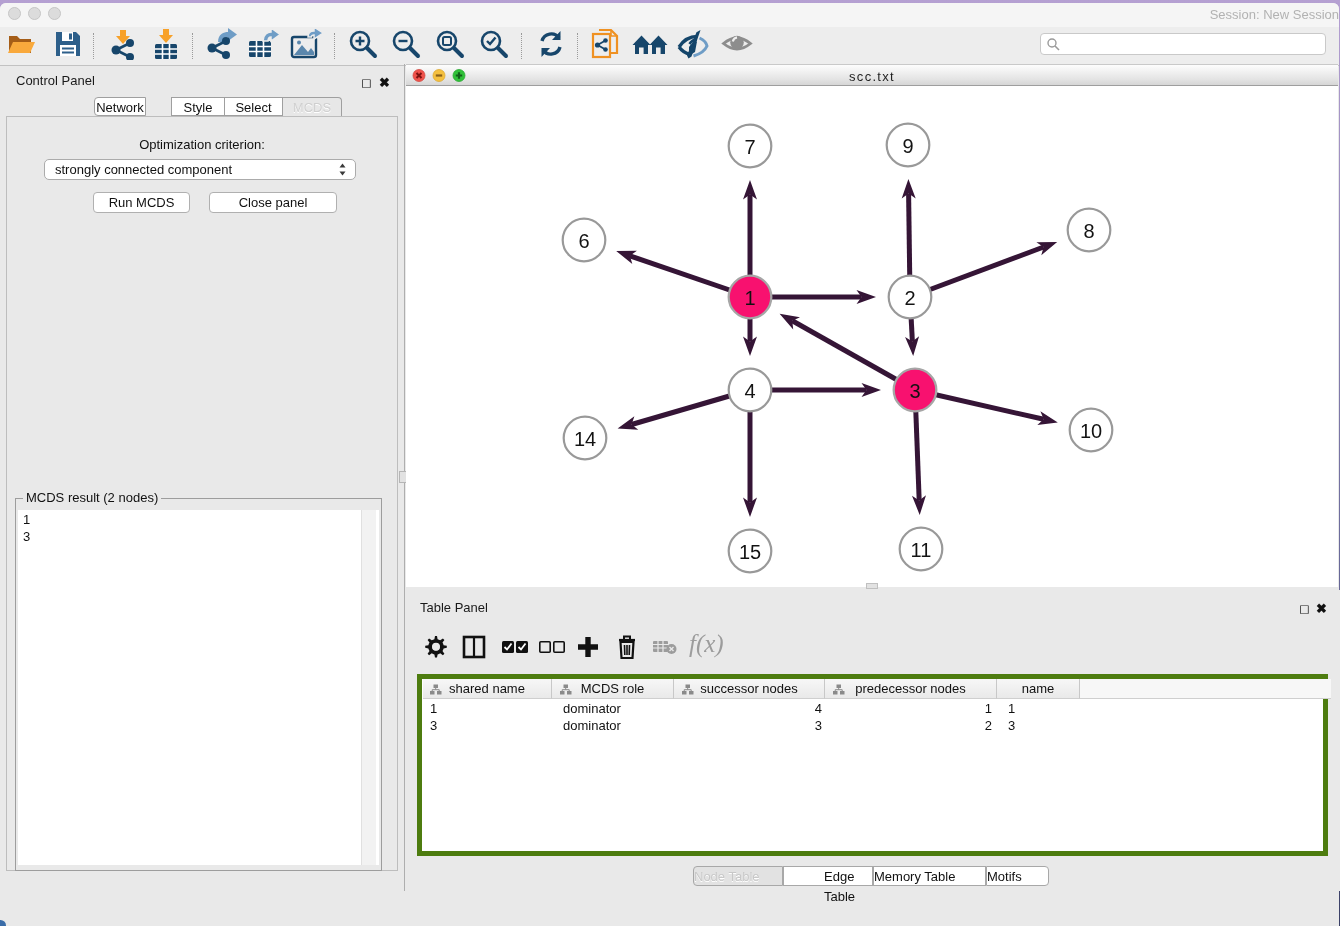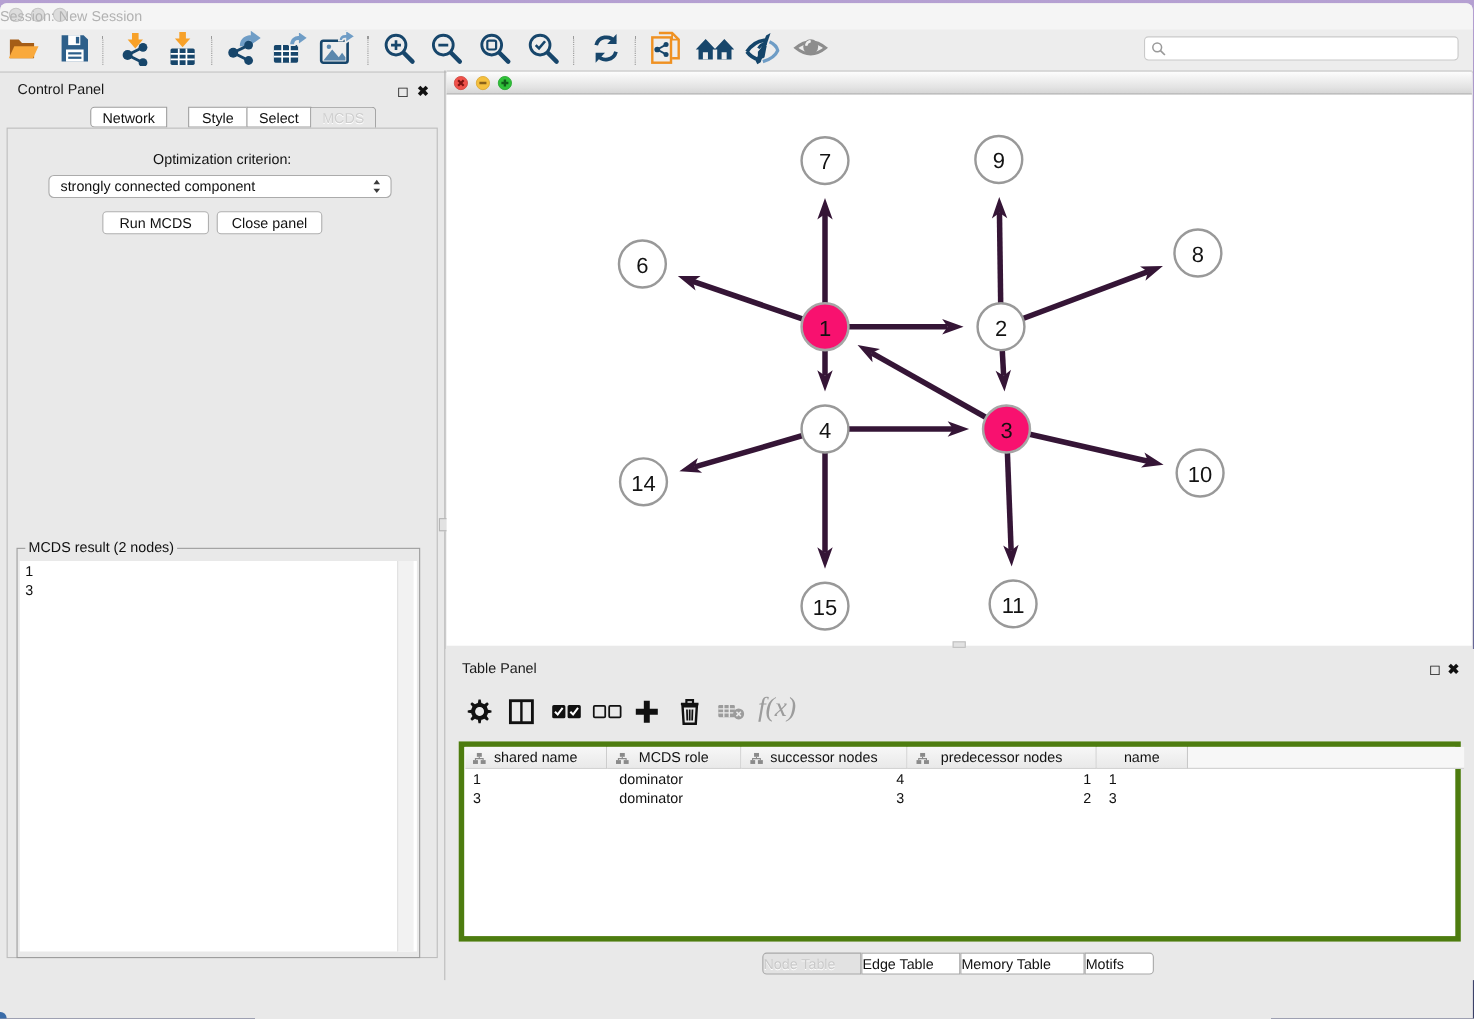--- a/index.html
+++ b/index.html
@@ -6,21 +6,21 @@
   body{width:1340px;height:926px;position:relative;overflow:hidden;
        font-family:"Liberation Sans",sans-serif;
        background:linear-gradient(#b5a0d2, #6a6a9a 60%, #3a3f66);}
   #appwin{position:absolute;left:0;top:3px;width:1339px;height:923px;
           background:#e9e9e9;border-radius:6px 6px 0 0;}
   
   #titlebar{position:absolute;left:0;top:0;width:1339px;height:24px;
             background:#f5f5f5;border-radius:6px 6px 0 0;}
   .tl{position:absolute;top:4px;width:13px;height:13px;border-radius:50%;
       background:#dcdcdc;border:1px solid #c6c6c6;box-sizing:border-box;}
-  #apptitle{position:absolute;top:4px;left:0;width:1339px;text-align:left;
+  #apptitle{position:absolute;top:4px;left:0;width:1339px;text-align:right;
             color:#b2b2b2;font-size:13px;}
   
   #toolbar{position:absolute;left:0;top:24px;width:1339px;height:38px;
            background:#ededed;border-bottom:1px solid #c2c2c2;}
   .tsep{position:absolute;top:6px;height:26px;width:0;
         border-left:1px dotted #9a9a9a;}
   .ticon{position:absolute;top:1px;}
   #searchbox{position:absolute;left:1040px;top:6px;width:284px;height:20px;
              background:#fff;border:1px solid #c9c9c9;border-radius:4px;}
   
@@ -227,35 +227,35 @@
         <circle cx="6" cy="6" r="4" fill="none" stroke="#9a9a9a" stroke-width="1.4"></circle>
         <path d="M9 9 L13 13" stroke="#9a9a9a" stroke-width="1.6"></path>
       </svg>
     </div>
   </div>
   <div id="cpanel">
     <div id="cphead">Control Panel</div>
     <div class="wbtn" style="left:361px;">◻</div>
     <div class="wbtn" style="left:379px;font-weight:bold;">✖</div>
     <div class="tabs">
-      <div class="tab" style="left:62px;width:70px;border-radius:4px 0 0 4px;">Network</div>
+      <div class="tab" style="left:74px;width:52px;border-radius:4px 0 0 4px;">Network</div>
       <div class="tab" style="left:151px;width:54px;">Style</div>
       <div class="tab" style="left:204px;width:59px;">Select</div>
       <div class="tab" id="mcdstab" style="left:262px;width:60px;background:#e7e7e7;color:#cfcfcf;text-shadow:0 1px 0 #fff;border-bottom:none;height:20px;border-radius:0 4px 0 0;">MCDS</div>
     </div>
     <div id="cpbody"></div>
     <div id="optlabel">Optimization criterion:</div>
     <div id="cpselect">strongly connected component
       <svg width="9" height="13" style="position:absolute;right:8px;top:3px;" viewBox="0 0 9 13">
         <path d="M4.5 0.5 L7.5 4.5 L1.5 4.5 Z" fill="#3a3a3a"></path>
           <path d="M4.5 12.5 L7.5 8.5 L1.5 8.5 Z" fill="#3a3a3a"></path>
       </svg>
     </div>
     <div class="cpbtn" style="left:93px;width:97px;">Run MCDS</div>
-    <div class="cpbtn" style="left:197px;width:96px;">Close panel</div>
+    <div class="cpbtn" style="left:209px;width:128px;">Close panel</div>
     <div id="fieldset">
       <div id="fslegend">MCDS result (2 nodes)</div>
       <div id="fswhite">
         <div style="position:absolute;left:5px;top:2px;font-size:13px;color:#111;">1</div>
         <div style="position:absolute;left:5px;top:19px;font-size:13px;color:#111;">3</div>
         <div id="fsscroll"></div>
       </div>
     </div>
   </div>
   <div id="vdiv"></div>
@@ -263,20 +263,21 @@
   <div id="netwin">
     <div id="nettitle">
       <svg style="position:absolute;left:6px;top:3px;" width="54" height="15" viewBox="0 0 54 15">
         <circle cx="7" cy="7.5" r="6" fill="#f0524b" stroke="#d14a42" stroke-width="0.8"></circle>
         <path d="M4.5 5 L9.5 10 M9.5 5 L4.5 10" stroke="#7c1210" stroke-width="2"></path>
         <circle cx="27" cy="7.5" r="6" fill="#f5c03e" stroke="#dca935" stroke-width="0.8"></circle>
         <path d="M23.8 7.5 L30.2 7.5" stroke="#89611a" stroke-width="2.2"></path>
         <circle cx="47" cy="7.5" r="6" fill="#30c139" stroke="#2aa833" stroke-width="0.8"></circle>
         <path d="M43.8 7.5 L50.2 7.5 M47 4.3 L47 10.7" stroke="#115f1a" stroke-width="2.2"></path>
       </svg>
+      <div id="netname">scc.txt</div>
     </div>
     <div id="netcontent">
       <svg width="932" height="501" viewBox="0 0 932 501" font-family="Liberation Sans, sans-serif" style="opacity:0.995;">
         <line x1="344.0" y1="211.0" x2="344.0" y2="108.5" stroke="#351536" stroke-width="5"></line>
         <polygon points="344.0,94.0 351.0,113.5 344.0,108.5 337.0,113.5" fill="#351536"></polygon>
         <line x1="344.0" y1="211.0" x2="223.9" y2="169.8" stroke="#351536" stroke-width="5"></line>
         <polygon points="210.2,165.0 230.9,164.8 223.9,169.8 226.3,178.0" fill="#351536"></polygon>
         <line x1="344.0" y1="211.0" x2="455.5" y2="211.0" stroke="#351536" stroke-width="5"></line>
         <polygon points="470.0,211.0 450.5,218.0 455.5,211.0 450.5,204.0" fill="#351536"></polygon>
         <line x1="344.0" y1="211.0" x2="344.0" y2="255.5" stroke="#351536" stroke-width="5"></line>
@@ -402,19 +403,19 @@
       <div class="trow" style="left:403px;top:21px;width:167px;text-align:right;">1</div>
       <div class="trow" style="left:586px;top:21px;">1</div>
       <div class="trow" style="left:8px;top:38px;">3</div>
       <div class="trow" style="left:141px;top:38px;">dominator</div>
       <div class="trow" style="left:252px;top:38px;width:148px;text-align:right;">3</div>
       <div class="trow" style="left:403px;top:38px;width:167px;text-align:right;">2</div>
       <div class="trow" style="left:586px;top:38px;">3</div>
     </div>
     <div class="btabs">
       <div class="btab" style="left:288px;width:90px;background:#e2e2e2;color:#c8c8c8;text-shadow:0 1px 0 #fff;border-radius:4px 0 0 4px;">Node Table</div>
-      <div class="btab" style="left:378px;width:90px;">Edge Table</div>
+      <div class="btab" style="left:378px;width:90px;padding-left:40px;">Edge Table</div>
       <div class="btab" style="left:468px;width:113px;">Memory Table</div>
       <div class="btab" style="left:581px;width:63px;border-radius:0 4px 4px 0;">Motifs</div>
     </div>
   </div>
 </div>
 <div style="position:absolute;left:-5px;top:920px;width:11px;height:11px;border-radius:50%;background:#3a6ca8;"></div>
 
 </body></html>

